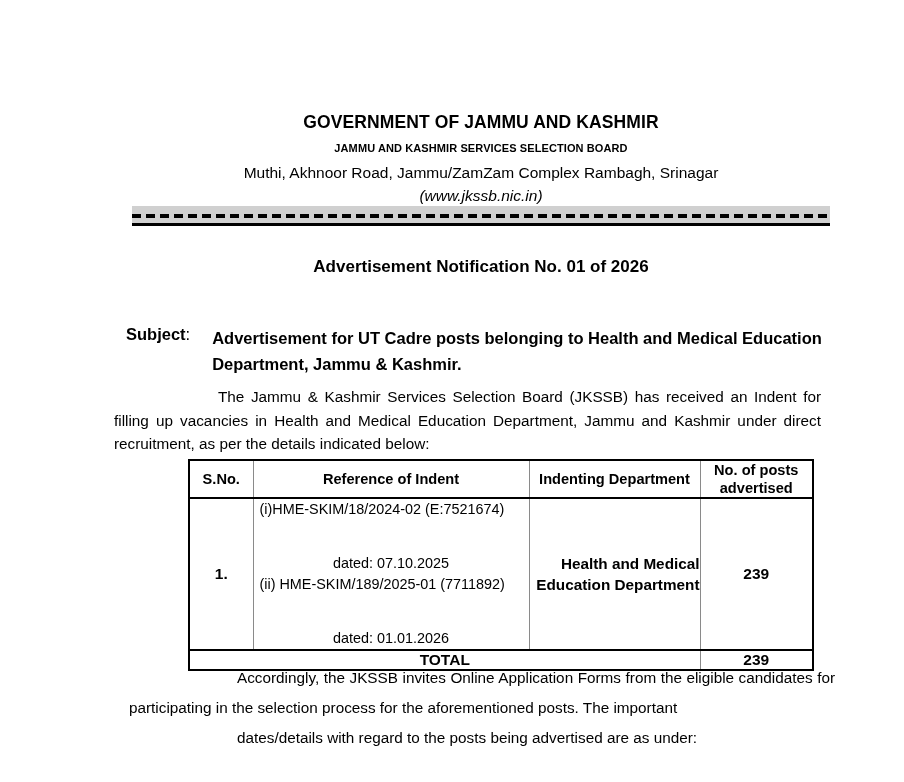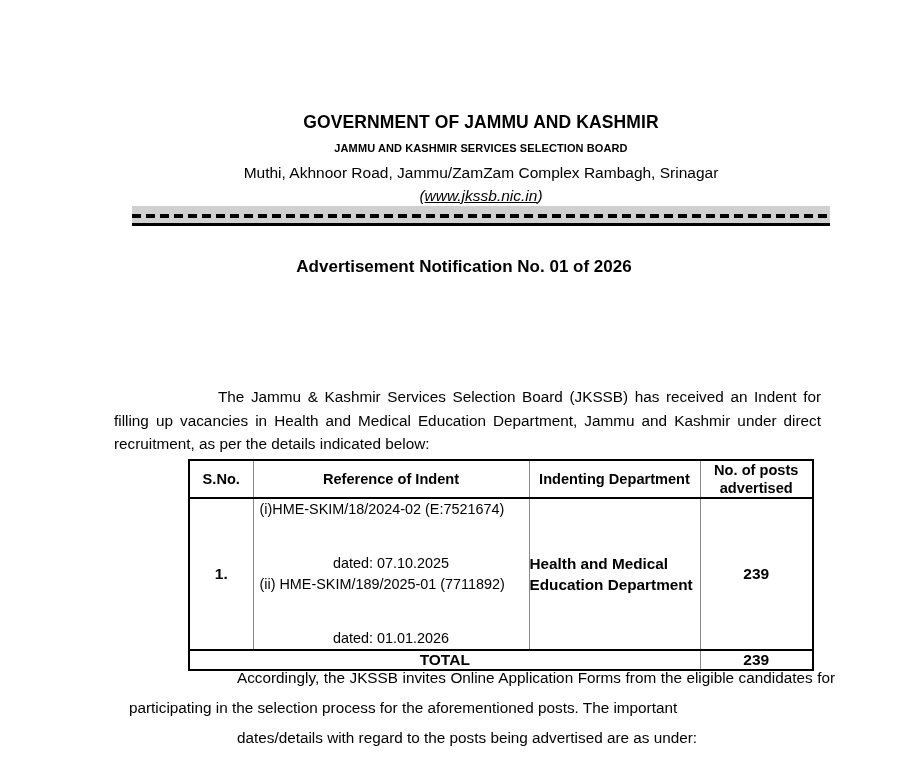--- a/index.html
+++ b/index.html
@@ -50,21 +50,20 @@
     font-weight: normal;
     line-height: 24px;
     white-space: nowrap;
   }
   .url-line {
     font-size: 15.5px;
     font-style: italic;
     line-height: 22px;
   }
   .url-line .u {
-    text-decoration: underline;
   }
 
   
   .separator {
     position: absolute;
     left: 132px;
     top: 206px;
     width: 698px;
     height: 22px;
   }
@@ -92,21 +91,21 @@
     left: 0;
     top: 17px;
     width: 698px;
     height: 3px;
     background: #000000;
   }
 
   
   .notification {
     position: absolute;
-    left: 113px;
+    left: 130px;
     top: 254px;
     width: 702px;
     text-align: center;
   }
   .notif-line {
     font-size: 17px;
     font-weight: bold;
     line-height: 25px;
     white-space: nowrap;
   }
@@ -197,21 +196,21 @@
   }
   .td-ref {
     text-align: center;
     font-size: 14.4px;
     line-height: 21px;
     padding: 9px 6px 11px 6px;
   }
   .td-ref .ref-line-1 { text-align: left; padding-left: 6px; }
   .td-ref .ref-line-2 { text-align: center; margin-top: 33px; }
   .td-dept {
-    text-align: left;
+    text-align: right;
     font-size: 15.3px;
     font-weight: bold;
     line-height: 21px;
     padding: 4px;
   }
   .td-posts {
     text-align: center;
     font-size: 15.5px;
     font-weight: bold;
   }
@@ -259,20 +258,27 @@
   <div class="separator">
     <div class="sep-band"></div>
     <div class="sep-dashes"></div>
     <div class="sep-rule"></div>
   </div>
 
   <div class="notification">
     <div class="notif-line">Advertisement Notification No. 01 of 2026</div>
   </div>
 
+  <div class="subject-block">
+    <div class="subject-row">
+      <span class="subject-label">Subject</span>
+      <span class="subject-colon">:</span>
+      <span class="subject-text">Advertisement for UT Cadre posts belonging to Health and Medical Education Department, Jammu &amp; Kashmir.</span>
+    </div>
+  </div>
 
   <div class="intro-para">The Jammu &amp; Kashmir Services Selection Board (JKSSB) has received an Indent for filling up vacancies in Health and Medical Education Department, Jammu and Kashmir under direct recruitment, as per the details indicated below:</div>
 
   <div class="table-wrap">
     <table class="indent-table">
       <colgroup>
         <col class="col-sno">
         <col class="col-ref">
         <col class="col-dept">
         <col class="col-posts">

